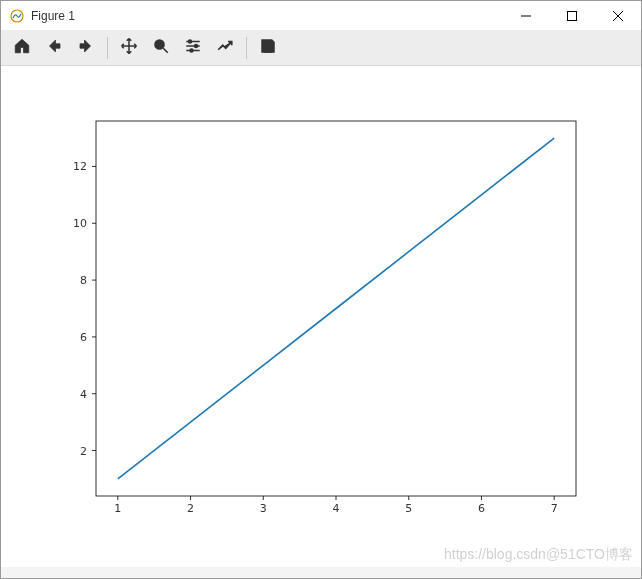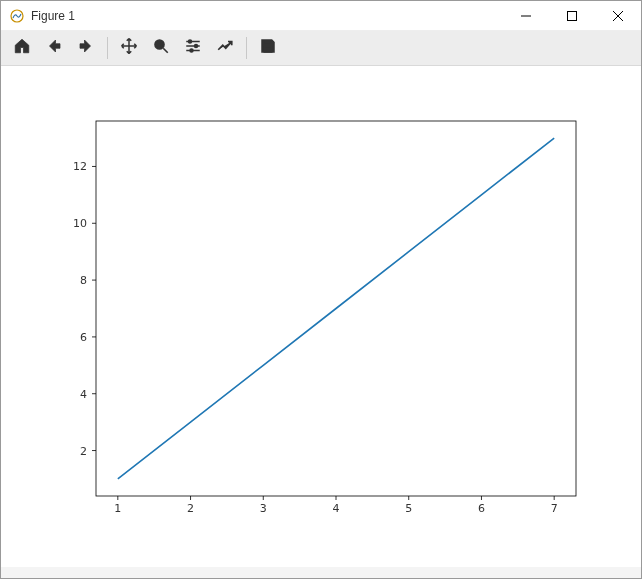--- a/index.html
+++ b/index.html
@@ -225,13 +225,14 @@
         <line x1="95" y1="157.27272727272725" x2="91" y2="157.27272727272725" class="tick"></line>
         <text x="86" y="161.27272727272725" text-anchor="end">10</text>
         <line x1="95" y1="100.45454545454544" x2="91" y2="100.45454545454544" class="tick"></line>
         <text x="86" y="104.45454545454544" text-anchor="end">12</text>
         <path d="M116.81818181818183 412.95454545454544 L189.54545454545456 356.1363636363636 L262.27272727272725 299.31818181818187 L335 242.5 L407.7272727272727 185.6818181818182 L480.4545454545455 128.86363636363632 L553.1818181818182 72.0454545454545 " class="line"></path>
       </svg>
   </div>
 
   <div class="statusbar"></div>
 
+  <div class="watermark">https://blog.csdn@51CTO博客</div>
 </div>
 
 </body></html>

